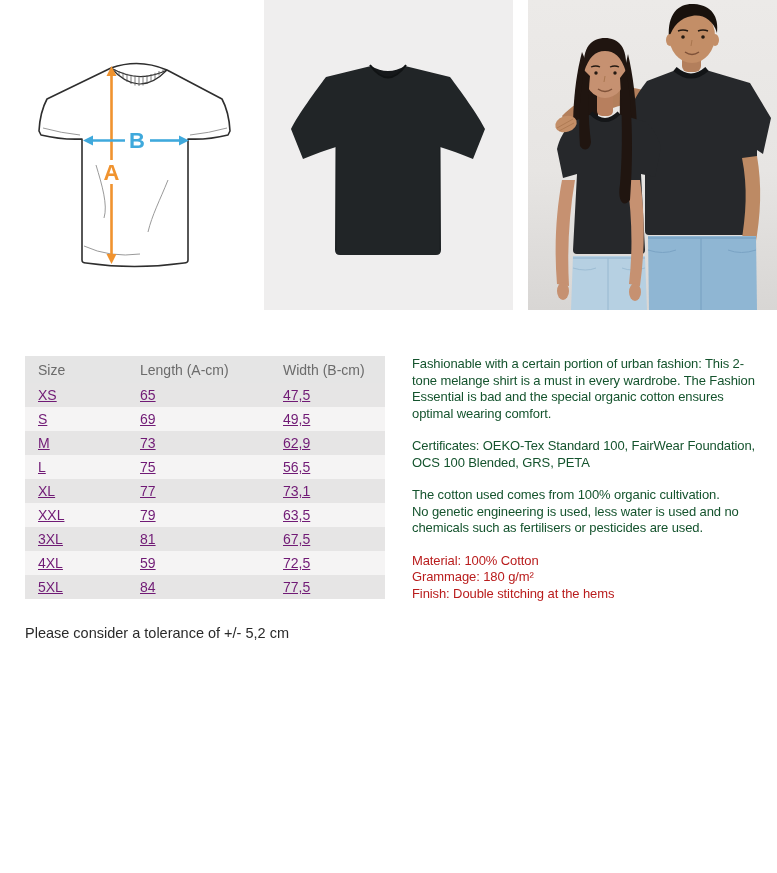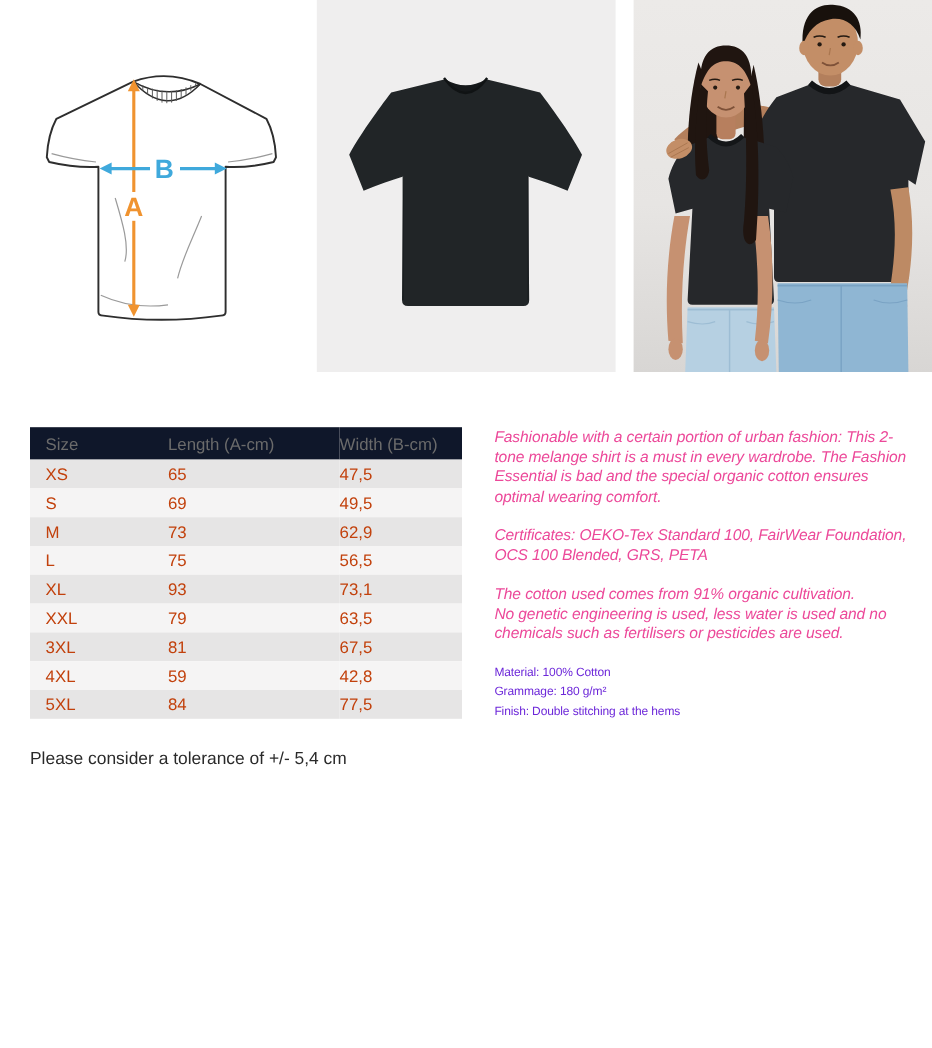--- a/index.html
+++ b/index.html
@@ -20,33 +20,33 @@
   .content { display:flex; margin-top:46px; padding-left:25px; }
   .left-col { width:360px; flex:none; }
   .right-col { width:356px; flex:none; margin-left:27px; }
 
   table.size-table { width:360px; border-collapse:collapse; table-layout:fixed; }
   table.size-table th, table.size-table td {
     font-size:14px; font-weight:400; text-align:left; vertical-align:middle;
     color:#6d6d6d; padding:0;
   }
   table.size-table th { height:27px; color:#6b6b6b; }
-  table.size-table td { height:24px; color:#c2410c; }
+  table.size-table td { height:24px; color:#701a75;text-decoration:underline; }
   table.size-table .c1 { width:115px; padding-left:13px; }
   table.size-table .c2 { width:143px; }
   table.size-table .c3 { width:102px; }
-  thead tr        { background:#0f172a;margin-top:43px; }
+  thead tr        { background:#e5e5e5;margin-top:43px; }
   tbody tr:nth-child(odd)  { background:#e6e5e5; }
   tbody tr:nth-child(even) { background:#f5f4f4; }
 
   .tolerance { margin-top:26px; font-size:14.5px; color:#2a2a2a; }
 
-  .desc p { margin:0 0 16px 0; font-size:13px; line-height:16.5px; color:#ec4899; letter-spacing:-0.1px;font-style:italic; }
+  .desc p { margin:0 0 16px 0; font-size:13px; line-height:16.5px; color:#14532d; letter-spacing:-0.1px; }
   .desc p.preline { white-space:pre-line; }
-  .desc .spec-line { font-size:10px; line-height:16.5px; color:#6d28d9; letter-spacing:-0.1px; }
+  .desc .spec-line { font-size:13px; line-height:16.5px; color:#b91c1c; letter-spacing:-0.1px; }
 </style>
 </head>
 <body>
 
 <div class="gallery">
 
   <figure class="fig-diagram">
     <svg viewBox="0 0 249 310">
 
       <path d="M111,68 L47,99 Q40,112 39,131 L41,135 Q62,140 82,139
@@ -213,52 +213,52 @@
           <td class="c2">73</td>
           <td class="c3">62,9</td>
         </tr>
         <tr>
           <td class="c1">L</td>
           <td class="c2">75</td>
           <td class="c3">56,5</td>
         </tr>
         <tr>
           <td class="c1">XL</td>
-          <td class="c2">93</td>
+          <td class="c2">77</td>
           <td class="c3">73,1</td>
         </tr>
         <tr>
           <td class="c1">XXL</td>
           <td class="c2">79</td>
           <td class="c3">63,5</td>
         </tr>
         <tr>
           <td class="c1">3XL</td>
           <td class="c2">81</td>
           <td class="c3">67,5</td>
         </tr>
         <tr>
           <td class="c1">4XL</td>
           <td class="c2">59</td>
-          <td class="c3">42,8</td>
+          <td class="c3">72,5</td>
         </tr>
         <tr>
           <td class="c1">5XL</td>
           <td class="c2">84</td>
           <td class="c3">77,5</td>
         </tr>
       </tbody>
     </table>
-    <div class="tolerance">Please consider a tolerance of +/- 5,4 cm</div>
+    <div class="tolerance">Please consider a tolerance of +/- 5,2 cm</div>
   </div>
 
   <div class="right-col desc">
     <p>Fashionable with a certain portion of urban fashion: This 2-tone melange shirt is a must in every wardrobe. The Fashion Essential is bad and the special organic cotton ensures optimal wearing comfort.</p>
     <p>Certificates: OEKO-Tex Standard 100, FairWear Foundation, OCS 100 Blended, GRS, PETA</p>
-    <p class="preline">The cotton used comes from 91% organic cultivation.
+    <p class="preline">The cotton used comes from 100% organic cultivation.
 No genetic engineering is used, less water is used and no chemicals such as fertilisers or pesticides are used.</p>
     <div>
       <div class="spec-line">Material: 100% Cotton</div>
       <div class="spec-line">Grammage: 180 g/m²</div>
       <div class="spec-line">Finish: Double stitching at the hems</div>
     </div>
   </div>
 </div>
 
 </body></html>

